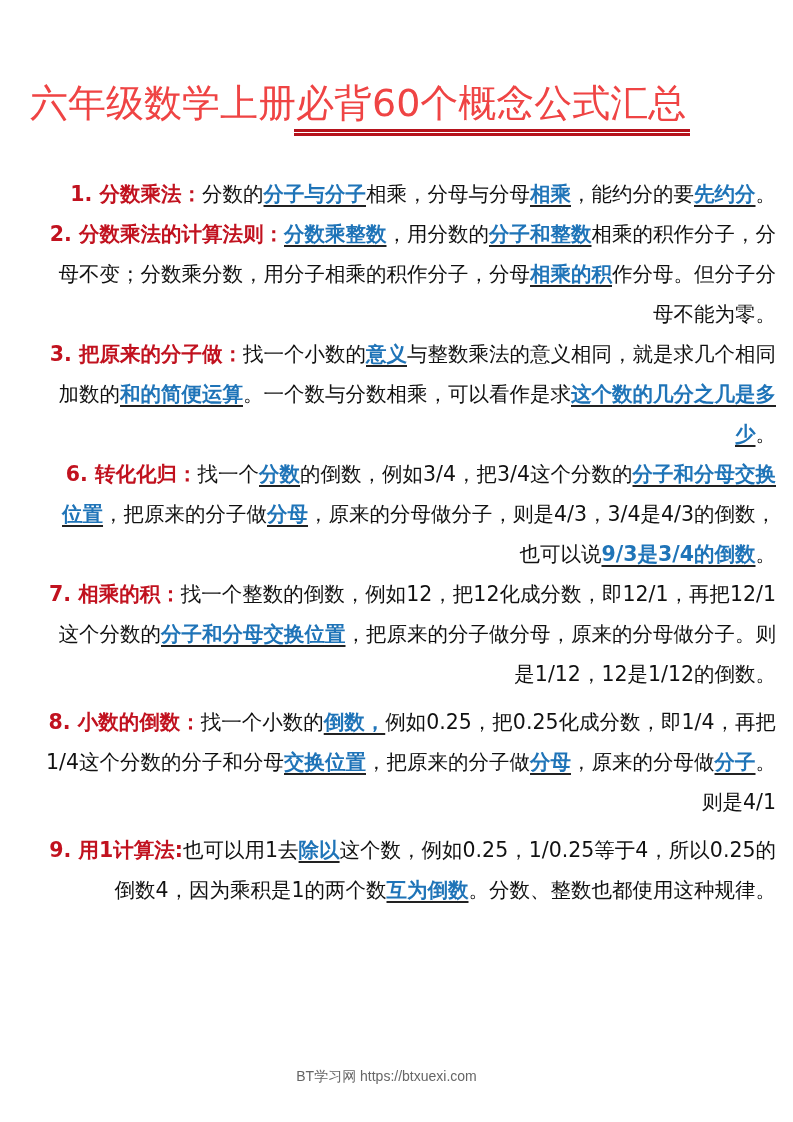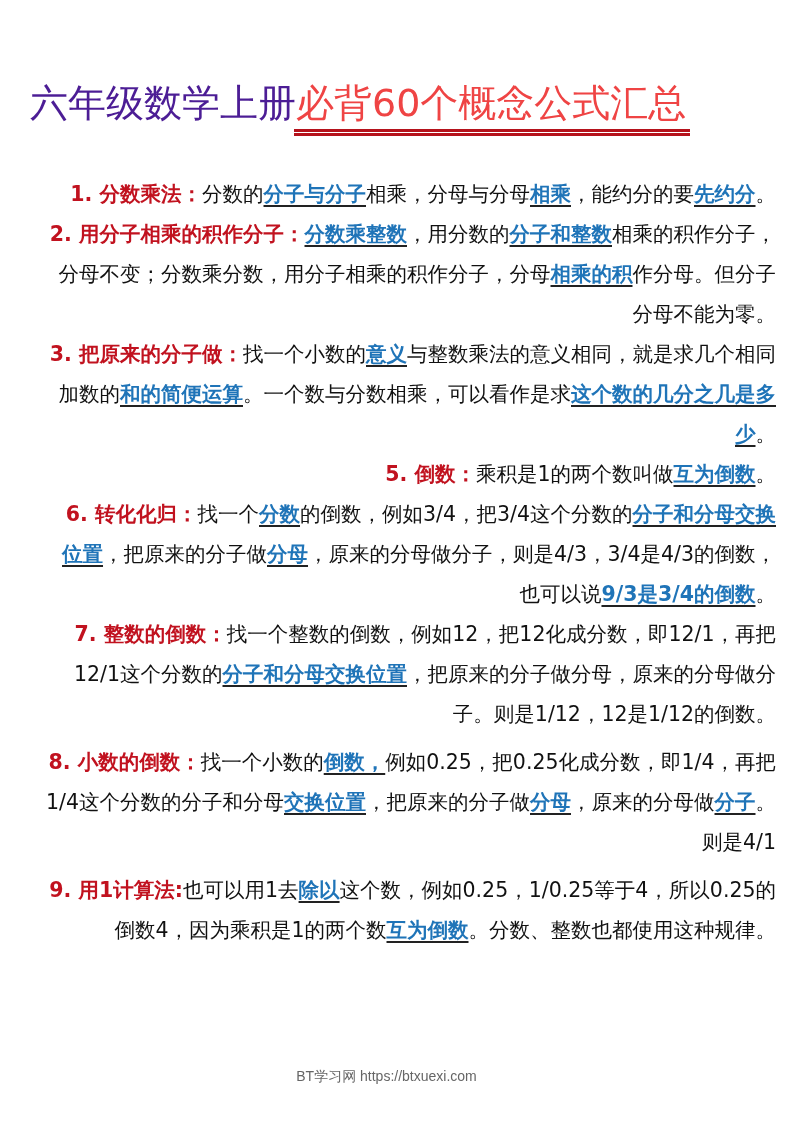--- a/index.html
+++ b/index.html
@@ -1,20 +1,20 @@
 <!DOCTYPE html>
 <html><head>
 <meta charset="utf-8">
 <style>
   html, body { margin: 0; padding: 0; background: #ffffff; }
   body { width: 793px; height: 1122px; position: relative; overflow: hidden;
          font-family: "DejaVu Sans", "Liberation Sans", sans-serif; color: #111; }
   .title { position: absolute; left: 30px; top: 78px; width: 740px; font-size: 38px;
            line-height: 50px; white-space: nowrap; letter-spacing: 0px; }
-  .title .black { color: #4c1d95; }
+  .title .black { color: #ef4444; }
   .title .red { color: #ef4444; position: relative; display: inline-block; }
   .title .red::after { content: ""; position: absolute; left: -2px; right: -4px; bottom: -8px;
            height: 3px; background: #b5121b; box-shadow: 0 -4px 0 0 #b5121b; }
   .content { position: absolute; left: 46px; top: 174px; width: 730px; font-size: 20.5px;
              line-height: 40px; }
   .para { margin: 0; text-align: right; }
   .para.gap { margin-top: 8px; }
   .head { color: #c1121f; font-weight: bold; }
   .link { color: #1f74b8; font-weight: bold; text-decoration: underline;
           text-decoration-color: #222; text-underline-offset: 4px; }
@@ -28,38 +28,35 @@
   <span class="black">六年级数学上册</span><span class="red">必背60个概念公式汇总</span>
 </div>
 
 <div class="content">
 
   <p class="para">
     <span class="head">1. </span><span class="head">分数乘法：</span><span>分数的</span><span class="link">分子与分子</span><span>相乘，分母与分母</span><span class="link">相乘</span><span>，能约分的要</span><span class="link">先约分</span><span>。</span>
   </p>
 
   <p class="para">
-    <span class="head">2. </span><span class="head">用分子相乘的积作分子：</span><span class="link">分数乘整数</span><span>，用分数的</span><span class="link">分子和整数</span><span>相乘的积作分子，分母不变；分数乘分数，用分子相乘的积作分子，分母</span><span class="link">相乘的积</span><span>作分母。但分子分母不能为零。</span>
+    <span class="head">2. </span><span class="head">分数乘法的计算法则：</span><span class="link">分数乘整数</span><span>，用分数的</span><span class="link">分子和整数</span><span>相乘的积作分子，分母不变；分数乘分数，用分子相乘的积作分子，分母</span><span class="link">相乘的积</span><span>作分母。但分子分母不能为零。</span>
   </p>
 
   <p class="para">
     <span class="head">3. </span><span class="head">把原来的分子做：</span><span>找一个小数的</span><span class="link">意义</span><span>与整数乘法的意义相同，就是求几个相同加数的</span><span class="link">和的简便运算</span><span>。一个数与分数相乘，可以看作是求</span><span class="link">这个数的几分之几是多少</span><span>。</span>
   </p>
 
 
-  <p class="para">
-    <span class="head">5. </span><span class="head">倒数：</span><span>乘积是1的两个数叫做</span><span class="link">互为倒数</span><span>。</span>
-  </p>
 
   <p class="para">
     <span class="head">6. </span><span class="head">转化化归：</span><span>找一个</span><span class="link">分数</span><span>的倒数，例如3/4，把3/4这个分数的</span><span class="link">分子和分母交换位置</span><span>，把原来的分子做</span><span class="link">分母</span><span>，原来的分母做分子，则是4/3，3/4是4/3的倒数，也可以说</span><span class="link">9/3是3/4的倒数</span><span>。</span>
   </p>
 
   <p class="para">
-    <span class="head">7. </span><span class="head">整数的倒数：</span><span>找一个整数的倒数，例如12，把12化成分数，即12/1，再把12/1这个分数的</span><span class="link">分子和分母交换位置</span><span>，把原来的分子做分母，原来的分母做分子。则是1/12，12是1/12的倒数。</span>
+    <span class="head">7. </span><span class="head">相乘的积：</span><span>找一个整数的倒数，例如12，把12化成分数，即12/1，再把12/1这个分数的</span><span class="link">分子和分母交换位置</span><span>，把原来的分子做分母，原来的分母做分子。则是1/12，12是1/12的倒数。</span>
   </p>
 
   <p class="para gap">
     <span class="head">8. </span><span class="head">小数的倒数：</span><span>找一个小数的</span><span class="link">倒数，</span><span>例如0.25，把0.25化成分数，即1/4，再把1/4这个分数的分子和分母</span><span class="link">交换位置</span><span>，把原来的分子做</span><span class="link">分母</span><span>，原来的分母做</span><span class="link">分子</span><span>。则是4/1</span>
   </p>
 
   <p class="para gap">
     <span class="head">9. </span><span class="head">用1计算法:</span><span>也可以用1去</span><span class="link">除以</span><span>这个数，例如0.25，1/0.25等于4，所以0.25的倒数4，因为乘积是1的两个数</span><span class="link">互为倒数</span><span>。分数、整数也都使用这种规律。</span>
   </p>
 </div>

